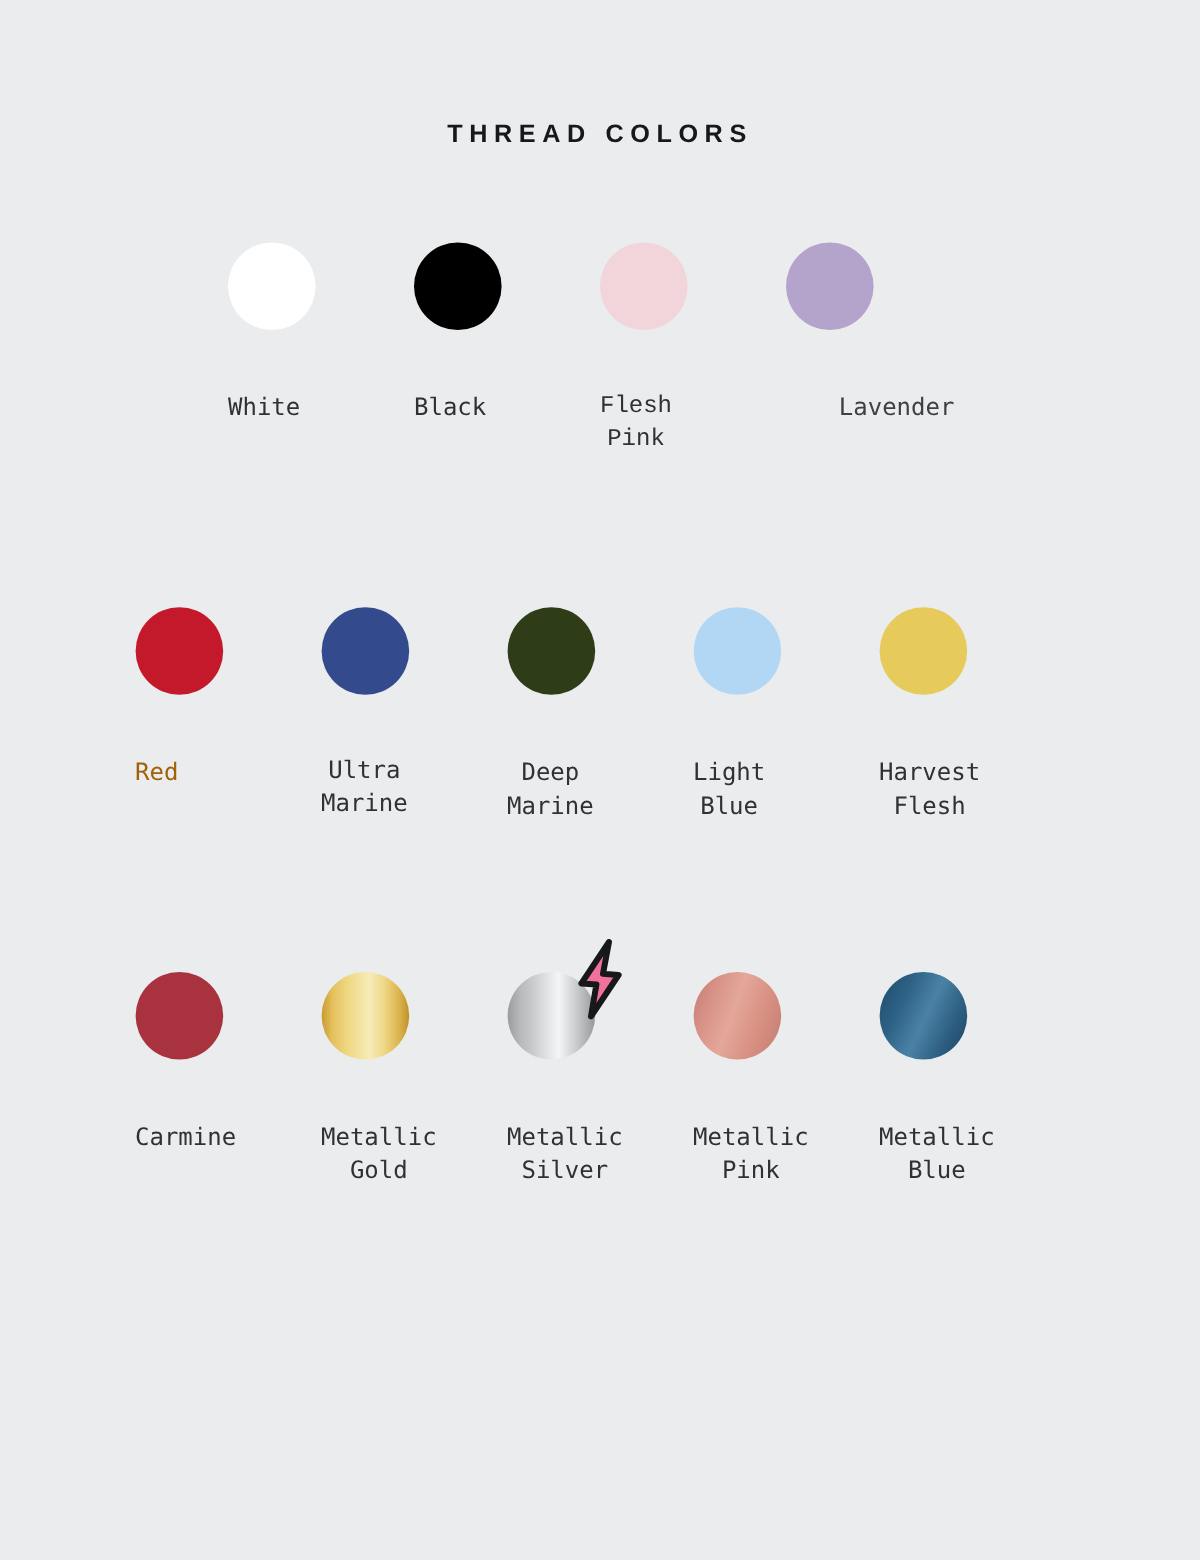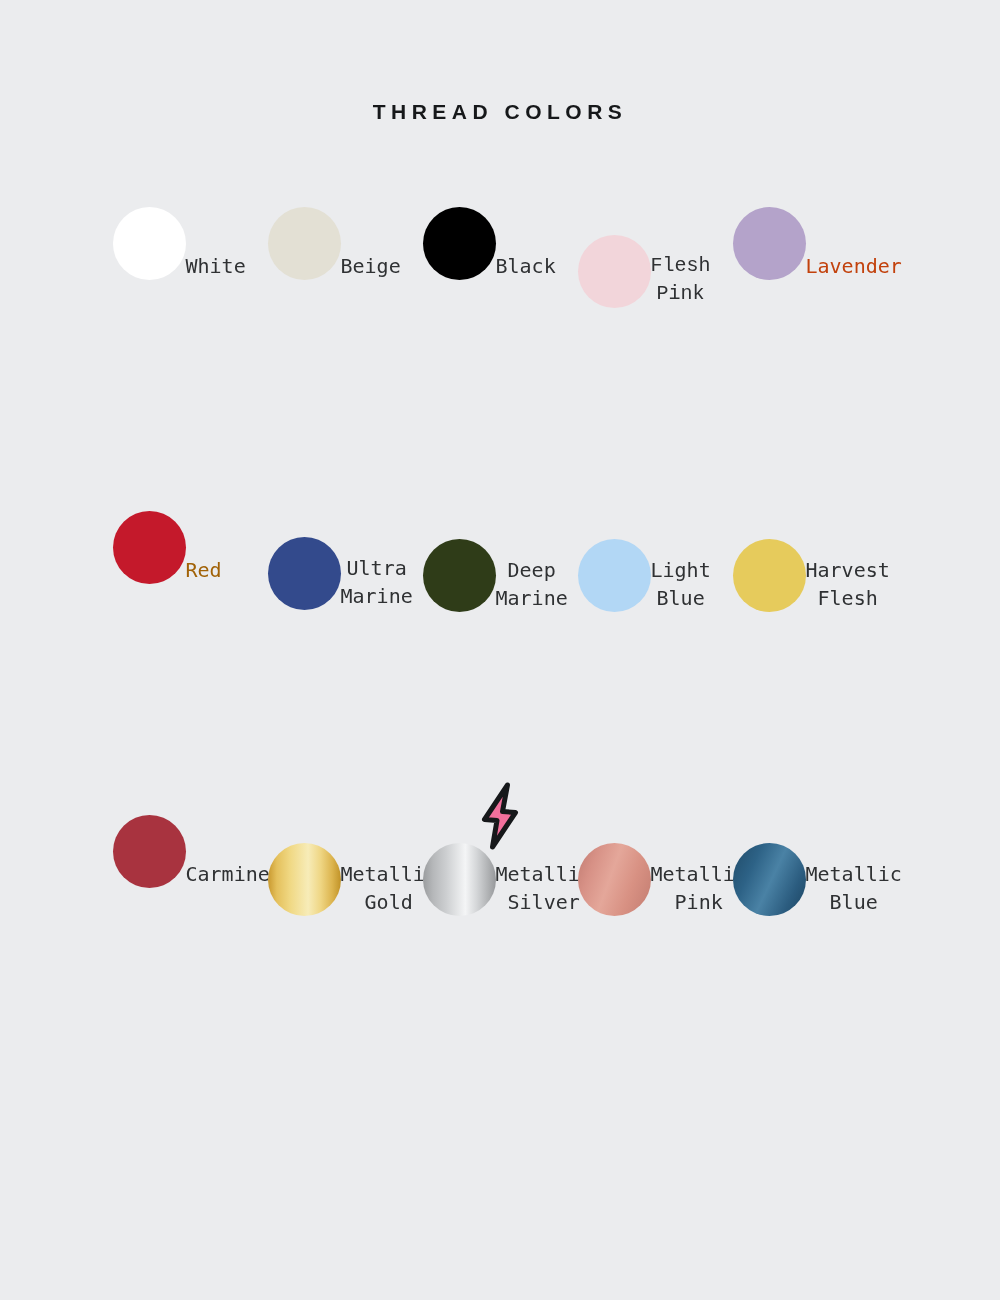--- a/index.html
+++ b/index.html
@@ -37,22 +37,22 @@
   }
   .swatch-row {
     display: flex;
     justify-content: center;
     align-items: flex-start;
     height: 304px;
   }
   .swatch-cell {
     width: 155px;
     display: flex;
-    flex-direction: row;
-    align-items: flex-end;
+    flex-direction: column;
+    align-items: flex-start;
   }
   .swatch-dot {
     width: 73px;
     height: 73px;
     border-radius: 50%;
     flex: none;
   }
   .swatch-label {
     margin-top: 50px;
     font-family: "DejaVu Sans Mono", monospace;
@@ -83,35 +83,31 @@
 
   <h1 class="page-title" style="color: rgb(22, 24, 26);">THREAD COLORS</h1>
 
   <div class="grid">
       <div class="swatch-row">
         <div class="swatch-cell">
           <div class="swatch-dot" title="White" style="background: rgb(255, 255, 255);"></div>
           <div class="swatch-label" style="color: rgb(47, 49, 51);">White</div>
         </div>
         <div class="swatch-cell">
-          <div class="swatch-dot" title="Beige" style="background: rgb(227, 224, 212);"></div>
-          <div class="swatch-label" style="color: rgb(47, 49, 51);">Beige</div>
-        </div>
-        <div class="swatch-cell">
           <div class="swatch-dot" title="Black" style="background: rgb(0, 0, 0);"></div>
           <div class="swatch-label" style="color: rgb(47, 49, 51);">Black</div>
         </div>
         <div class="swatch-cell">
           <div class="swatch-dot" title="Flesh Pink" style="background: rgb(242, 213, 218);"></div>
           <div class="swatch-label" style="color: rgb(47, 49, 51); font-family: Liberation Mono, monospace;">Flesh
 Pink</div>
         </div>
         <div class="swatch-cell">
           <div class="swatch-dot" title="Lavender" style="background: rgb(180, 163, 202);"></div>
-          <div class="swatch-label" style="color: #c2410c;">Lavender</div>
+          <div class="swatch-label" style="color: #404040; margin-left: 44px;">Lavender</div>
         </div>
       </div>
       <div class="swatch-row">
         <div class="swatch-cell">
           <div class="swatch-dot" title="Red" style="background: rgb(196, 25, 43);"></div>
           <div class="swatch-label" style="color: #a16207;">Red</div>
         </div>
         <div class="swatch-cell">
           <div class="swatch-dot" title="Ultra Marine" style="background: rgb(51, 74, 140);"></div>
           <div class="swatch-label" style="color: rgb(47, 49, 51); margin-top: 48px;">Ultra

